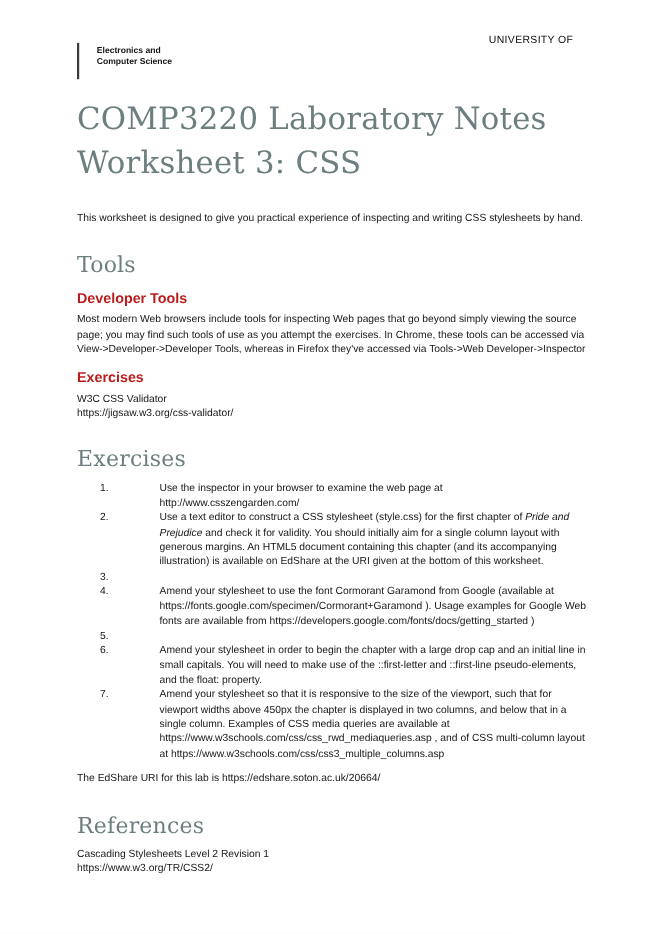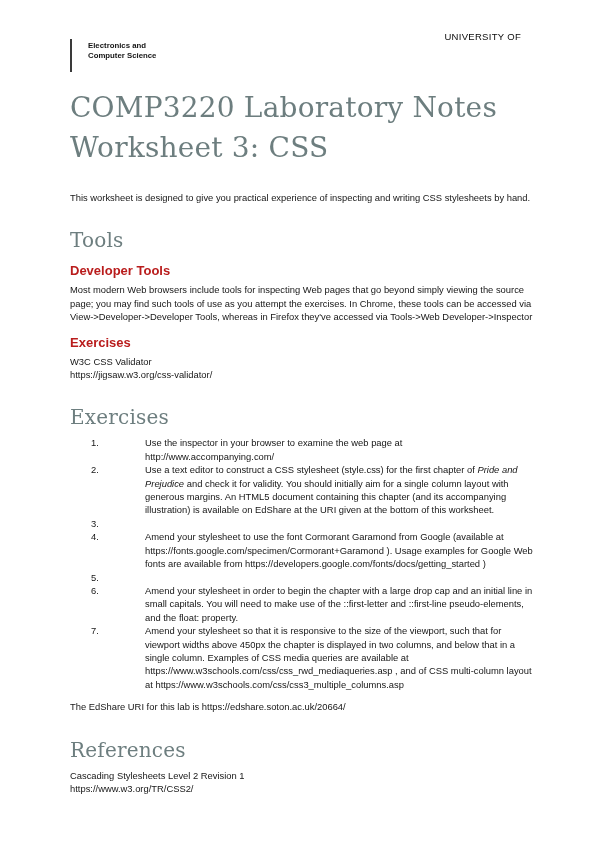--- a/index.html
+++ b/index.html
@@ -72,21 +72,21 @@
 
   <h3>Exercises</h3>
   <p class="body pre">W3C CSS Validator
 https://jigsaw.w3.org/css-validator/</p>
 
   <h2>Exercises</h2>
   <ol class="ex">
     <li>
       <span class="num">1.</span>
       <span class="txt pre">Use the inspector in your browser to examine the web page at
-http://www.accompanying.com/</span>
+http://www.csszengarden.com/</span>
     </li>
     <li>
       <span class="num">2.</span>
       <span class="txt"><span>Use a text editor to construct a CSS stylesheet (style.css) for the first chapter of </span><i>Pride and Prejudice</i><span> and check it for validity. You should initially aim for a single column layout with generous margins. An HTML5 document containing this chapter (and its accompanying illustration) is available on EdShare at the URI given at the bottom of this worksheet.</span></span>
     </li>
     <li>
       <span class="num">3.</span>
     </li>
     <li>
       <span class="num">4.</span>

